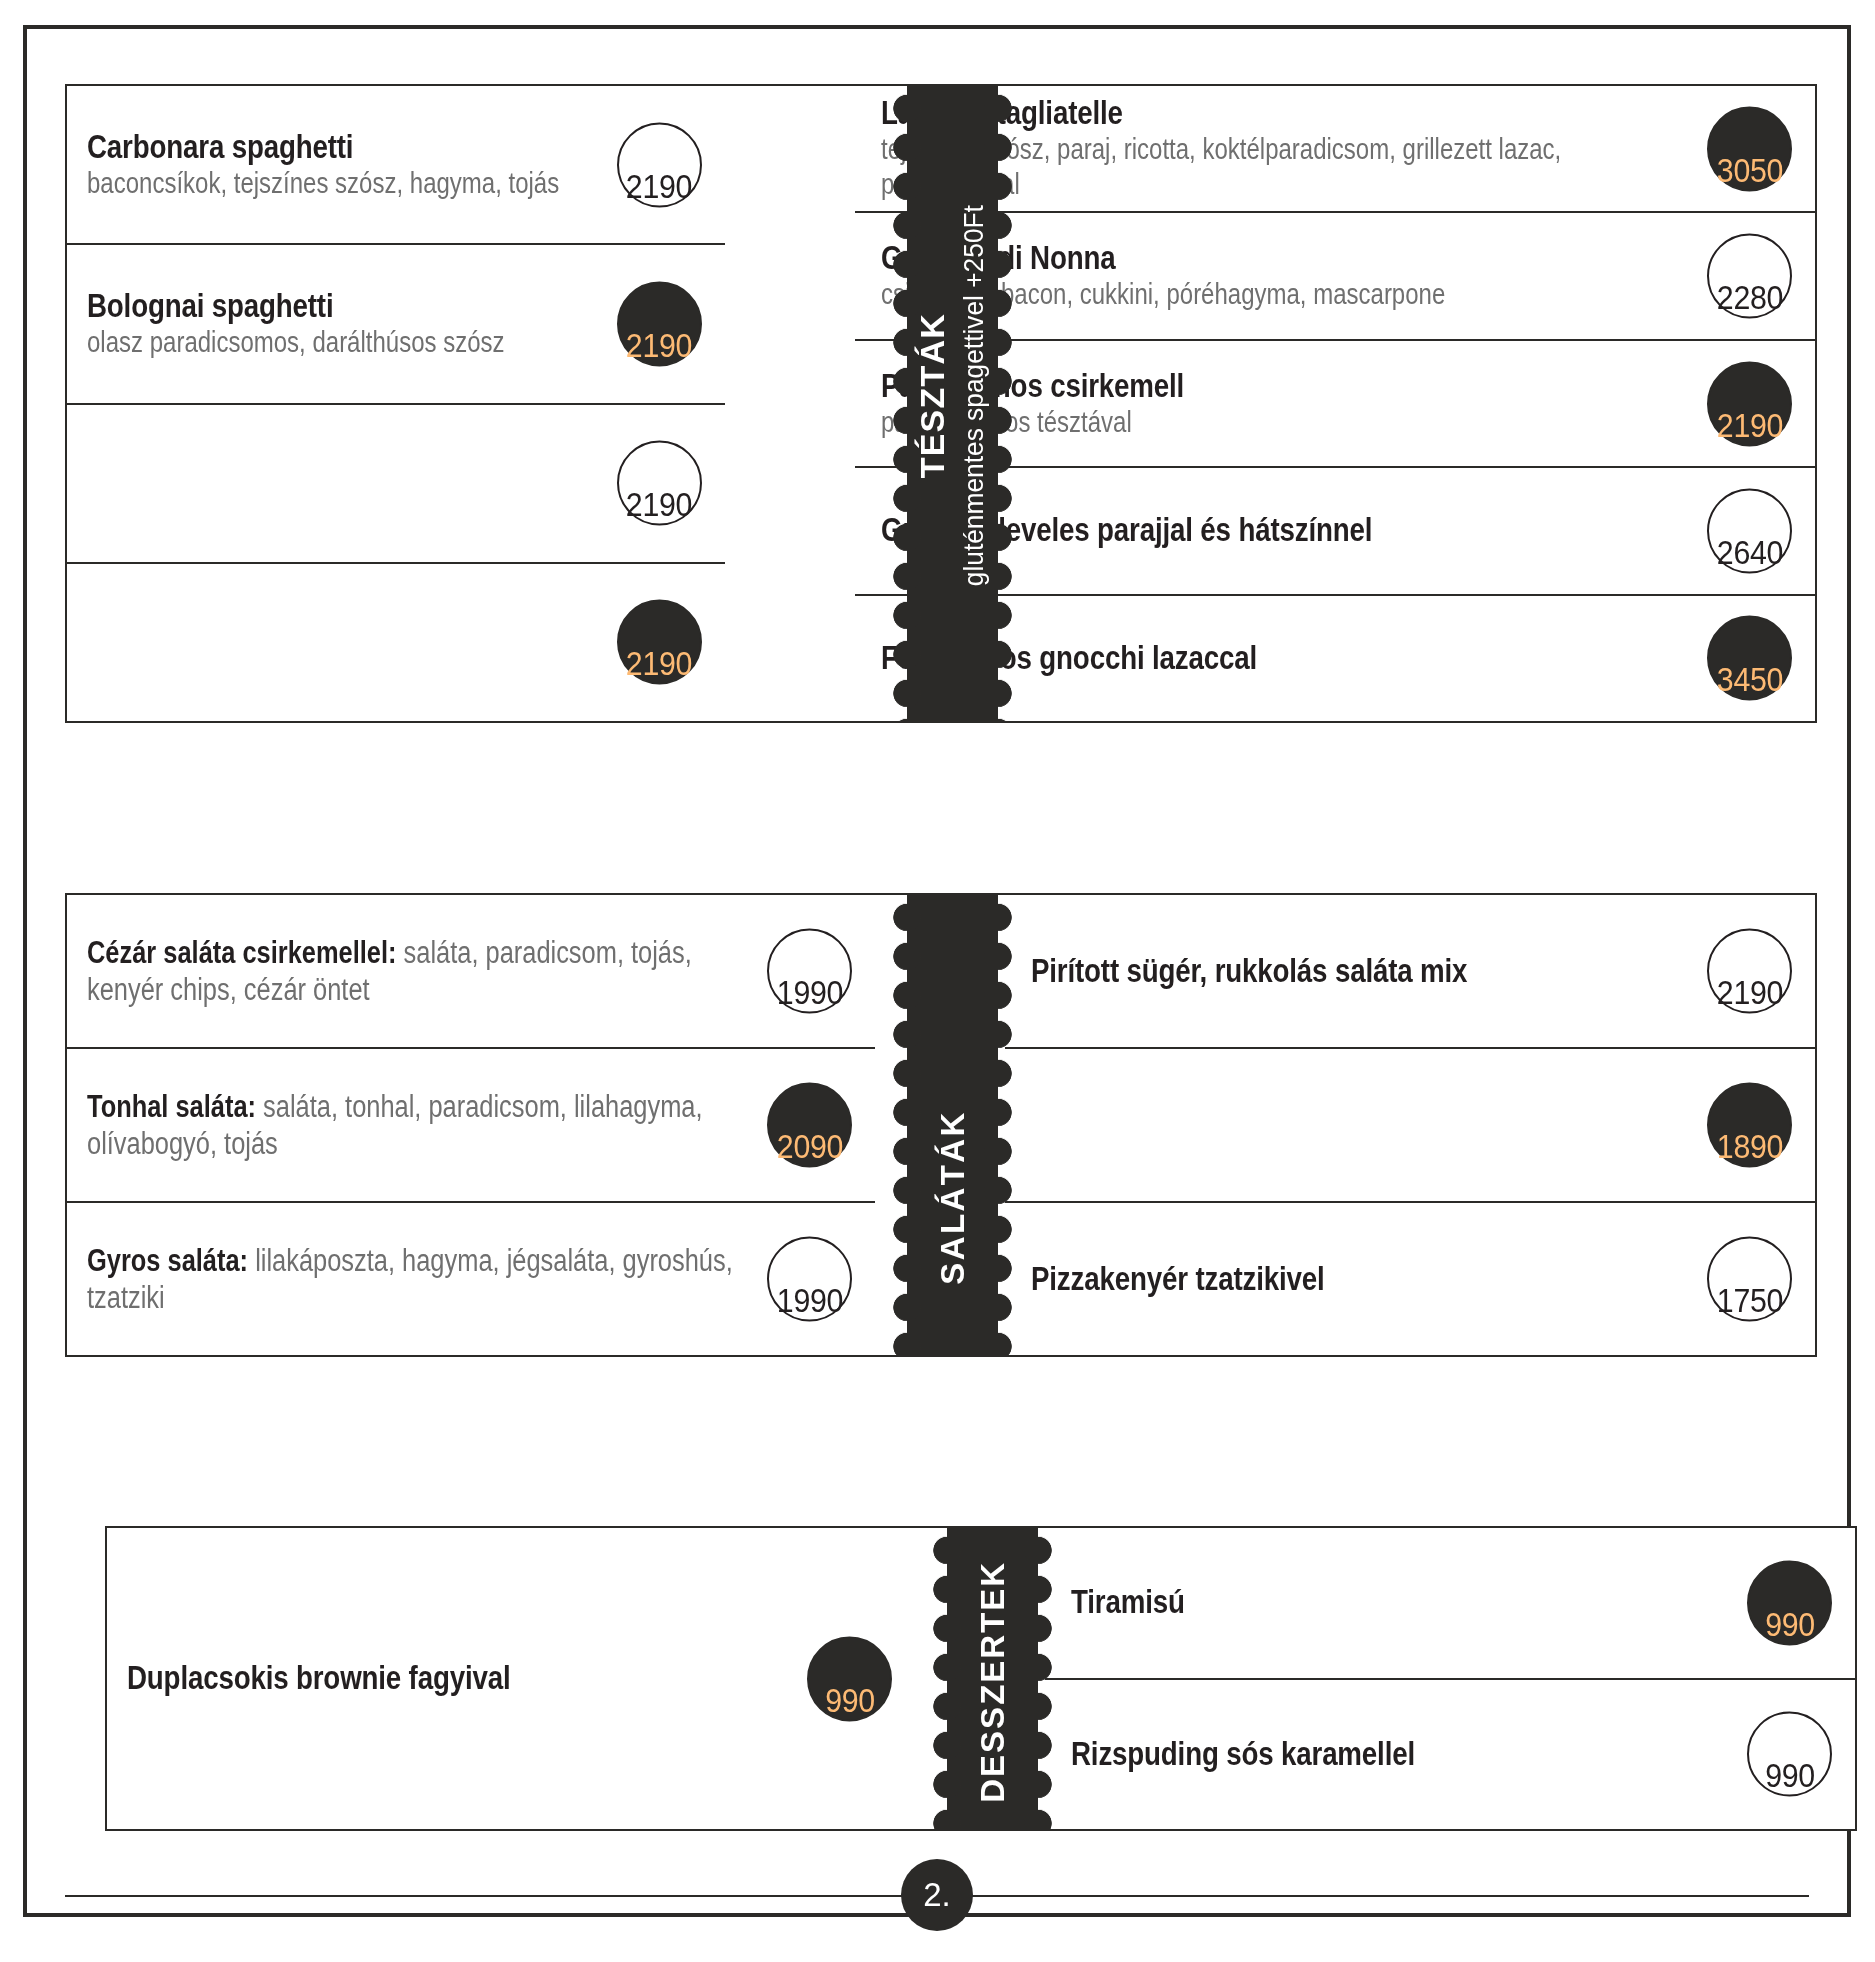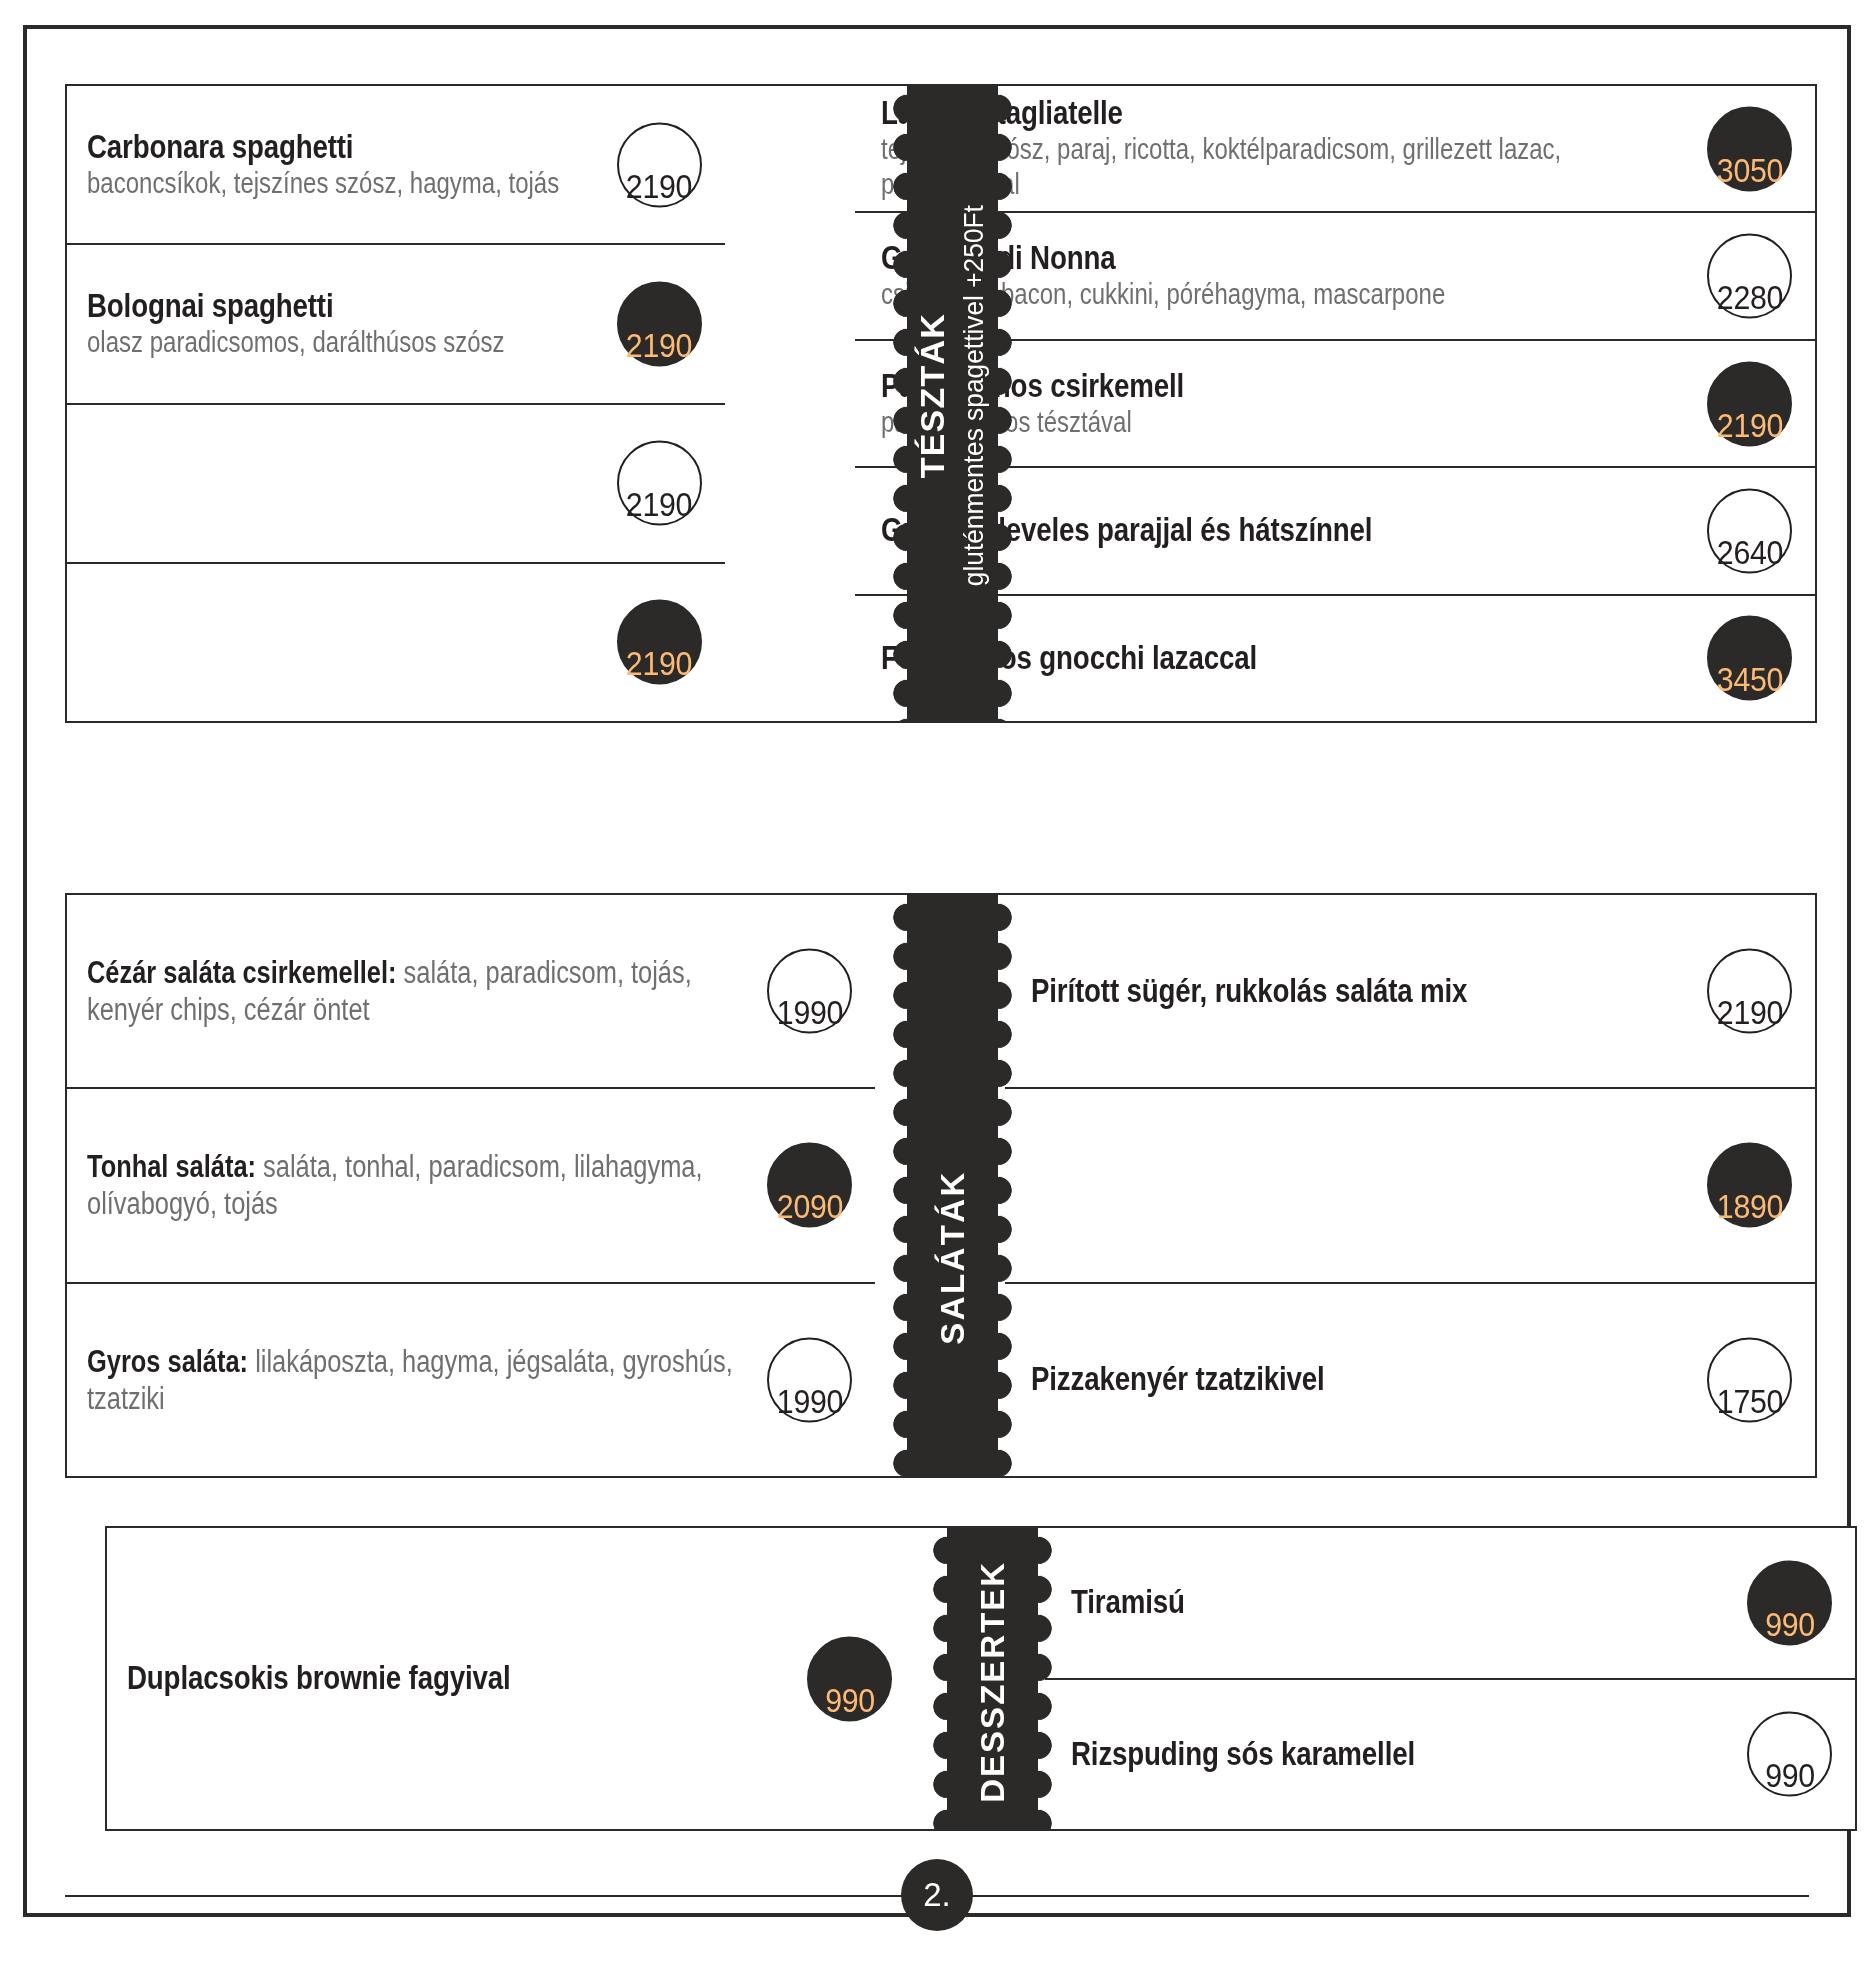--- a/index.html
+++ b/index.html
@@ -38,21 +38,21 @@
   
   .section {
     position: absolute;
     left: 38px;
     width: 1752px;
     box-sizing: border-box;
     border: 2.4px solid #2b2a28;
     background: #ffffff;
   }
   #section-tesztak  { top: 55px;   height: 639px; }
-  #section-salatak  { top: 864px; height: 585px; }
+  #section-salatak  { top: 864px; height: 464px; }
   #section-desszertek { top: 1497px; height: 305px; margin-left: 40px; }
 
   .section-body {
     position: absolute;
     left: 0; top: 0; right: 0; bottom: 0;
     display: flex;
     flex-direction: row;
     gap: 6px;
   }
 

